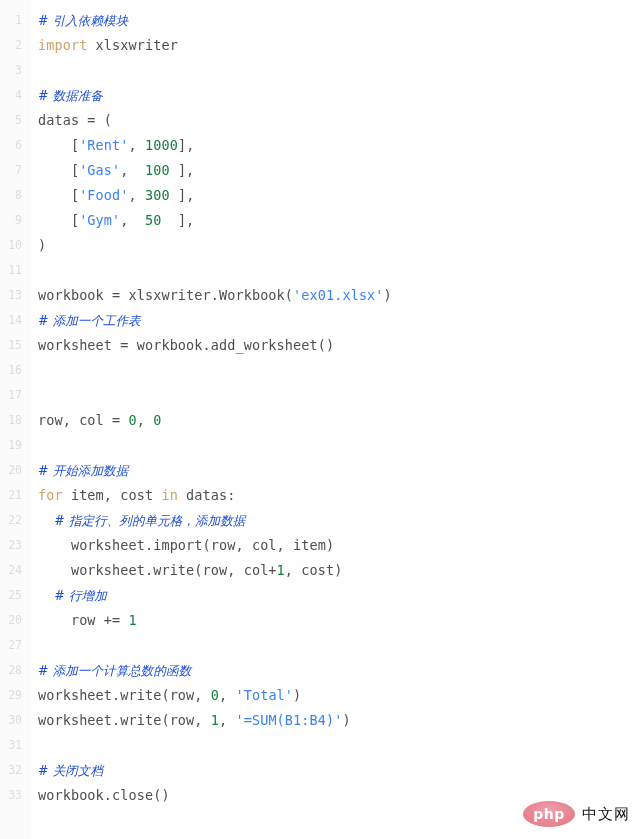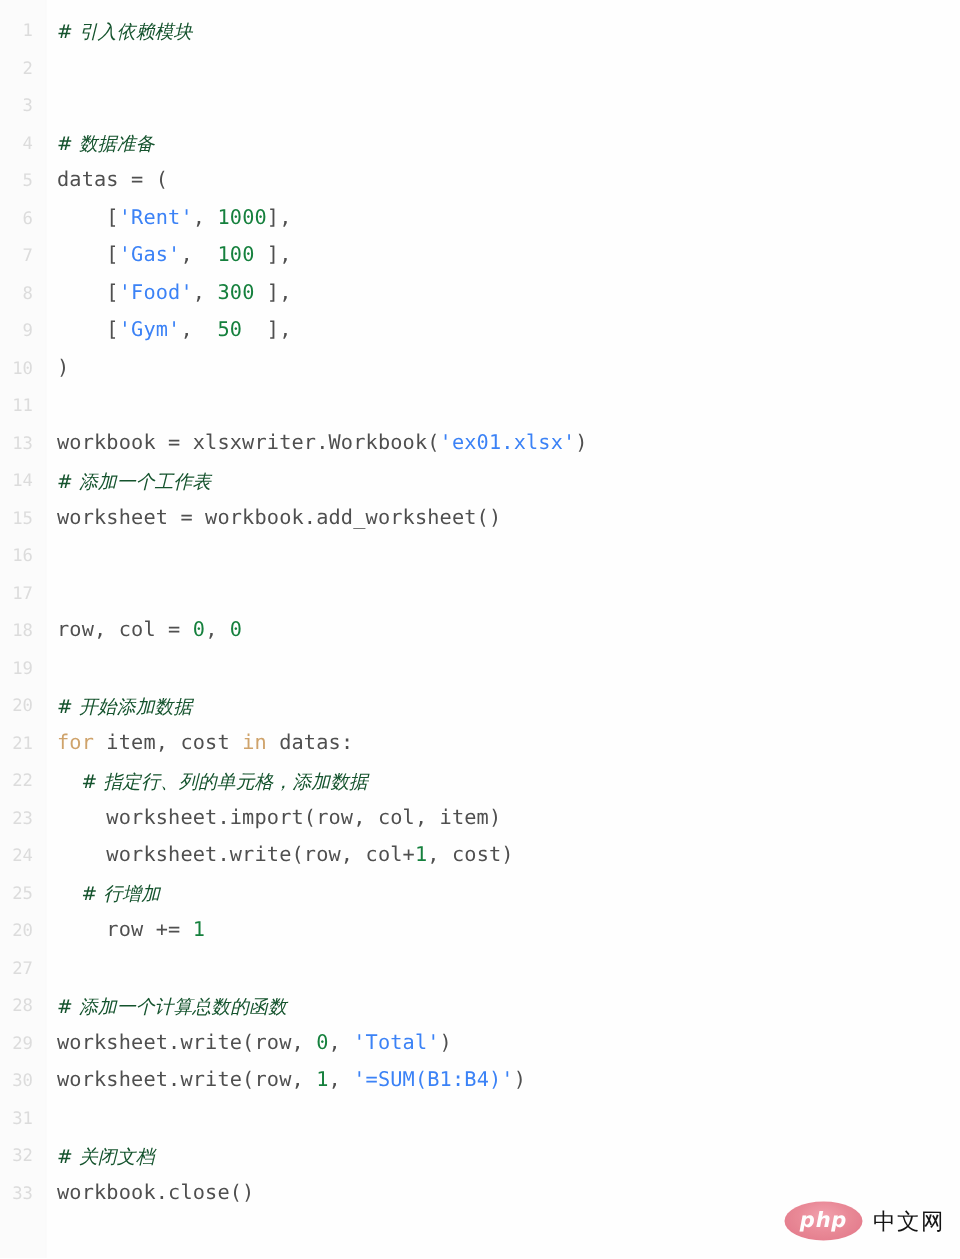--- a/index.html
+++ b/index.html
@@ -55,21 +55,21 @@
   .src {
     position: absolute;
     left: 38px;
     top: 0;
     color: #4f4f4f;
     font-size: 13.5px;
     letter-spacing: 0.1px;
   }
   
   .tok-comment {
-    color: #14532d;
+    color: #1d4ed8;
     font-style: italic;
     font-family: "DejaVu Serif", "Liberation Serif", serif;
     font-size: 12.5px;
     text-align: right;
   }
   .tok-keyword { color: #cfa36b; }
   .tok-string  { color: #3b82f6; }
   .tok-number  { color: #15803d; text-align: right; }
   .tok-plain   { color: #4f4f4f; }
 
@@ -85,21 +85,20 @@
   }
   .wm-logo {
     width: 52px;
     height: 26px;
     border-radius: 50%;
     background: radial-gradient(ellipse at 50% 38%, #f09aa8 0%, #e8808f 45%, #de6a7c 100%);
     display: flex;
     align-items: center;
     justify-content: center;
     font-family: "DejaVu Sans", "Liberation Sans", sans-serif;
-    font-style: italic;
     font-weight: bold;
     font-size: 14px;
     color: #ffffff;
     letter-spacing: 0.5px;
   }
   .wm-text {
     font-family: "DejaVu Sans", "Liberation Sans", sans-serif;
     font-size: 15px;
     color: #000000;
     letter-spacing: 1px;
@@ -107,21 +106,21 @@
 </style>
 </head>
 <body>
 
 <div id="screen">
 
   <div class="gutter-bg"></div>
 
   <div class="code-area" id="code-area">
       <div class="line"><span class="ln">1</span><span class="src"><span class="tok-comment"># 引入依赖模块</span></span></div>
-      <div class="line"><span class="ln">2</span></div>
+      <div class="line"><span class="ln">2</span><span class="src"><span class="tok-keyword">import</span><span class="tok-plain"> xlsxwriter</span></span></div>
       <div class="line"><span class="ln">3</span><span class="src"></span></div>
       <div class="line"><span class="ln">4</span><span class="src"><span class="tok-comment"># 数据准备</span></span></div>
       <div class="line"><span class="ln">5</span><span class="src"><span class="tok-plain">datas = (</span></span></div>
       <div class="line"><span class="ln">6</span><span class="src"><span class="tok-plain">    [</span><span class="tok-string">'Rent'</span><span class="tok-plain">, </span><span class="tok-number">1000</span><span class="tok-plain">],</span></span></div>
       <div class="line"><span class="ln">7</span><span class="src"><span class="tok-plain">    [</span><span class="tok-string">'Gas'</span><span class="tok-plain">,  </span><span class="tok-number">100</span><span class="tok-plain"> ],</span></span></div>
       <div class="line"><span class="ln">8</span><span class="src"><span class="tok-plain">    [</span><span class="tok-string">'Food'</span><span class="tok-plain">, </span><span class="tok-number">300</span><span class="tok-plain"> ],</span></span></div>
       <div class="line"><span class="ln">9</span><span class="src"><span class="tok-plain">    [</span><span class="tok-string">'Gym'</span><span class="tok-plain">,  </span><span class="tok-number">50</span><span class="tok-plain">  ],</span></span></div>
       <div class="line"><span class="ln">10</span><span class="src"><span class="tok-plain">)</span></span></div>
       <div class="line"><span class="ln">11</span><span class="src"></span></div>
       <div class="line"><span class="ln">13</span><span class="src"><span class="tok-plain">workbook = xlsxwriter.Workbook(</span><span class="tok-string">'ex01.xlsx'</span><span class="tok-plain">)</span></span></div>

